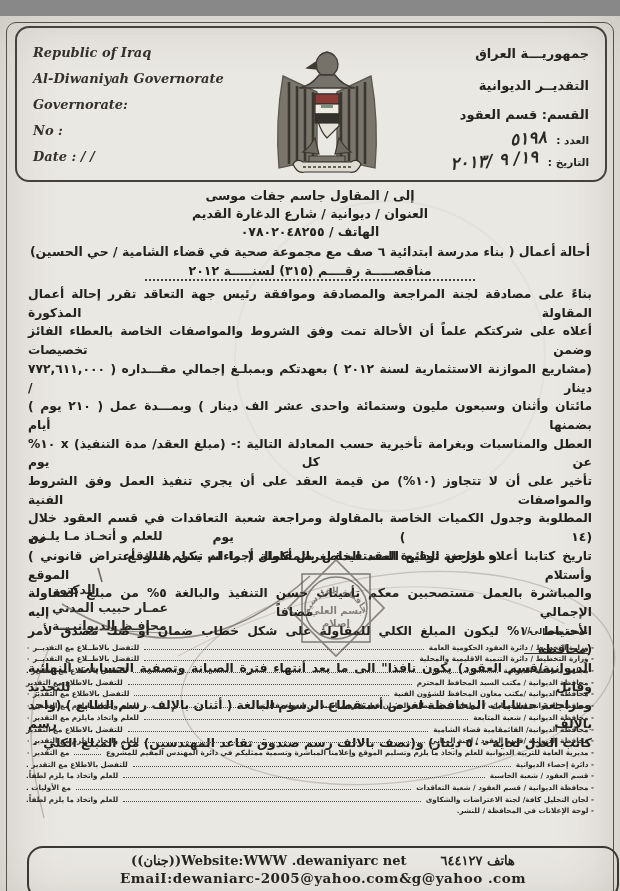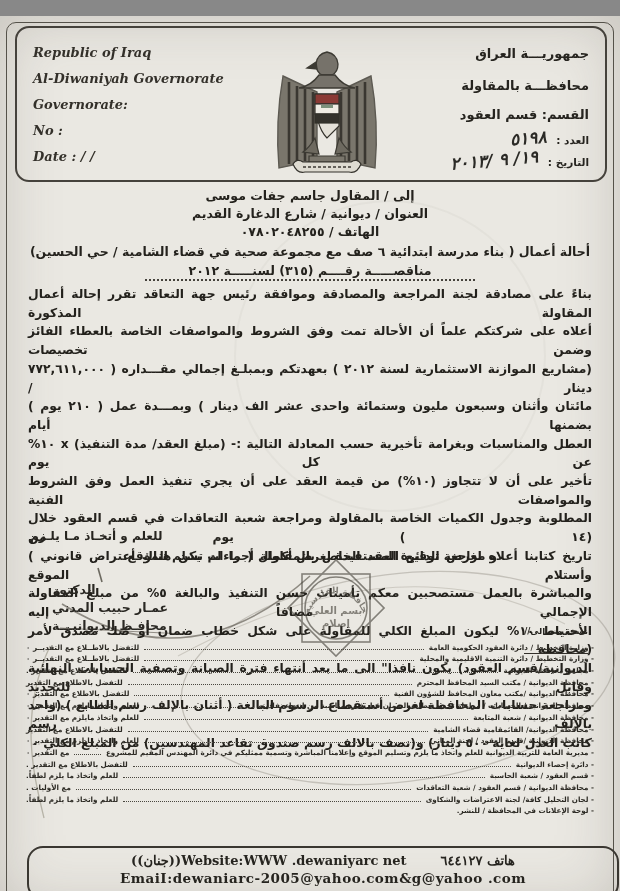--- a/index.html
+++ b/index.html
@@ -121,21 +121,21 @@
       </g>
 
       <g stroke="#33312b" fill="#dedbd1" stroke-width="1.2">
         <path d="M24 122 Q28 116 34 120 L82 120 Q88 116 92 122 Q88 132 80 130 L36 130 Q28 132 24 122 Z"></path>
         <path d="M34 125 h48" stroke="#3c3a33" stroke-width="1.6" stroke-dasharray="3 2"></path>
       </g>
     </svg>
 
     <div class="arab-head">
       <div class="l1">جمهوريـــة العراق</div>
-      <div class="l1">محافظـــة بالمقاولة</div>
+      <div class="l1">التقديــر الديوانية</div>
       <div class="dept">القسم: قسم العقود</div>
       <div class="meta-row">
         <span>العدد :</span>
         <span class="hand">٥١٩٨</span>
       </div>
       <div class="meta-row">
         <span>التاريخ :</span>
         <span class="hand">١٩/ ٩ /٢٠١٣</span>
       </div>
     </div>

